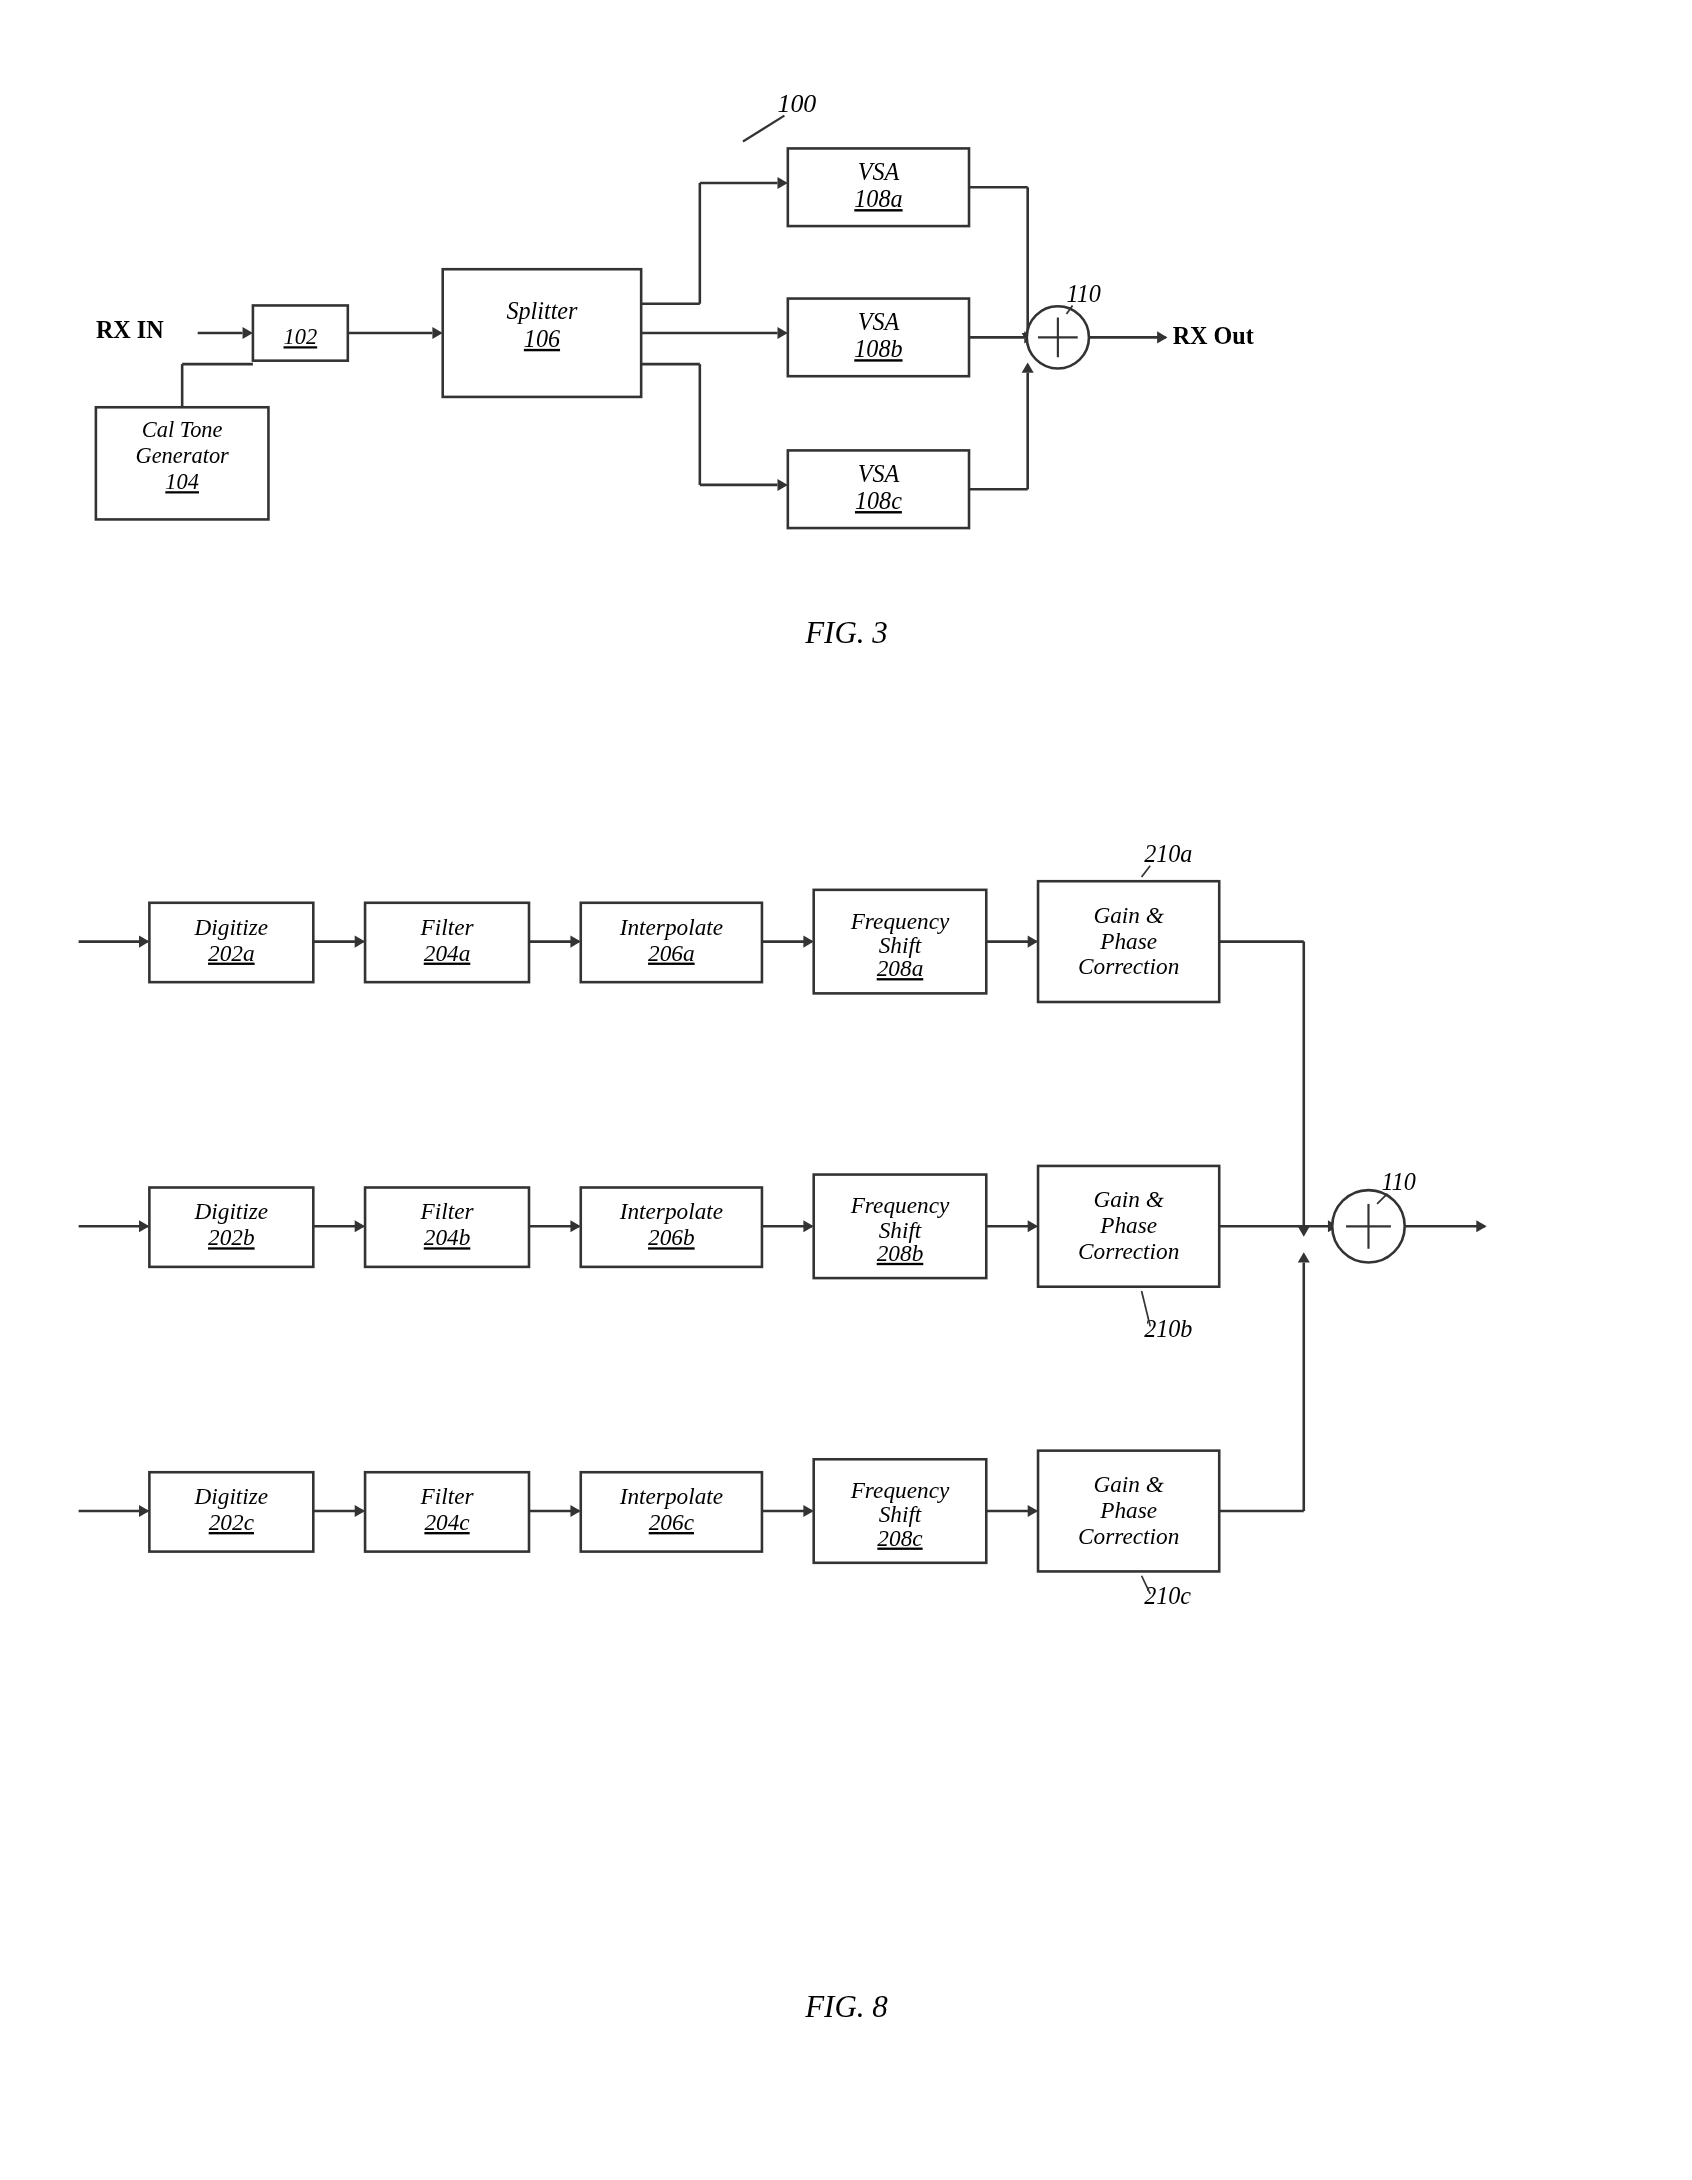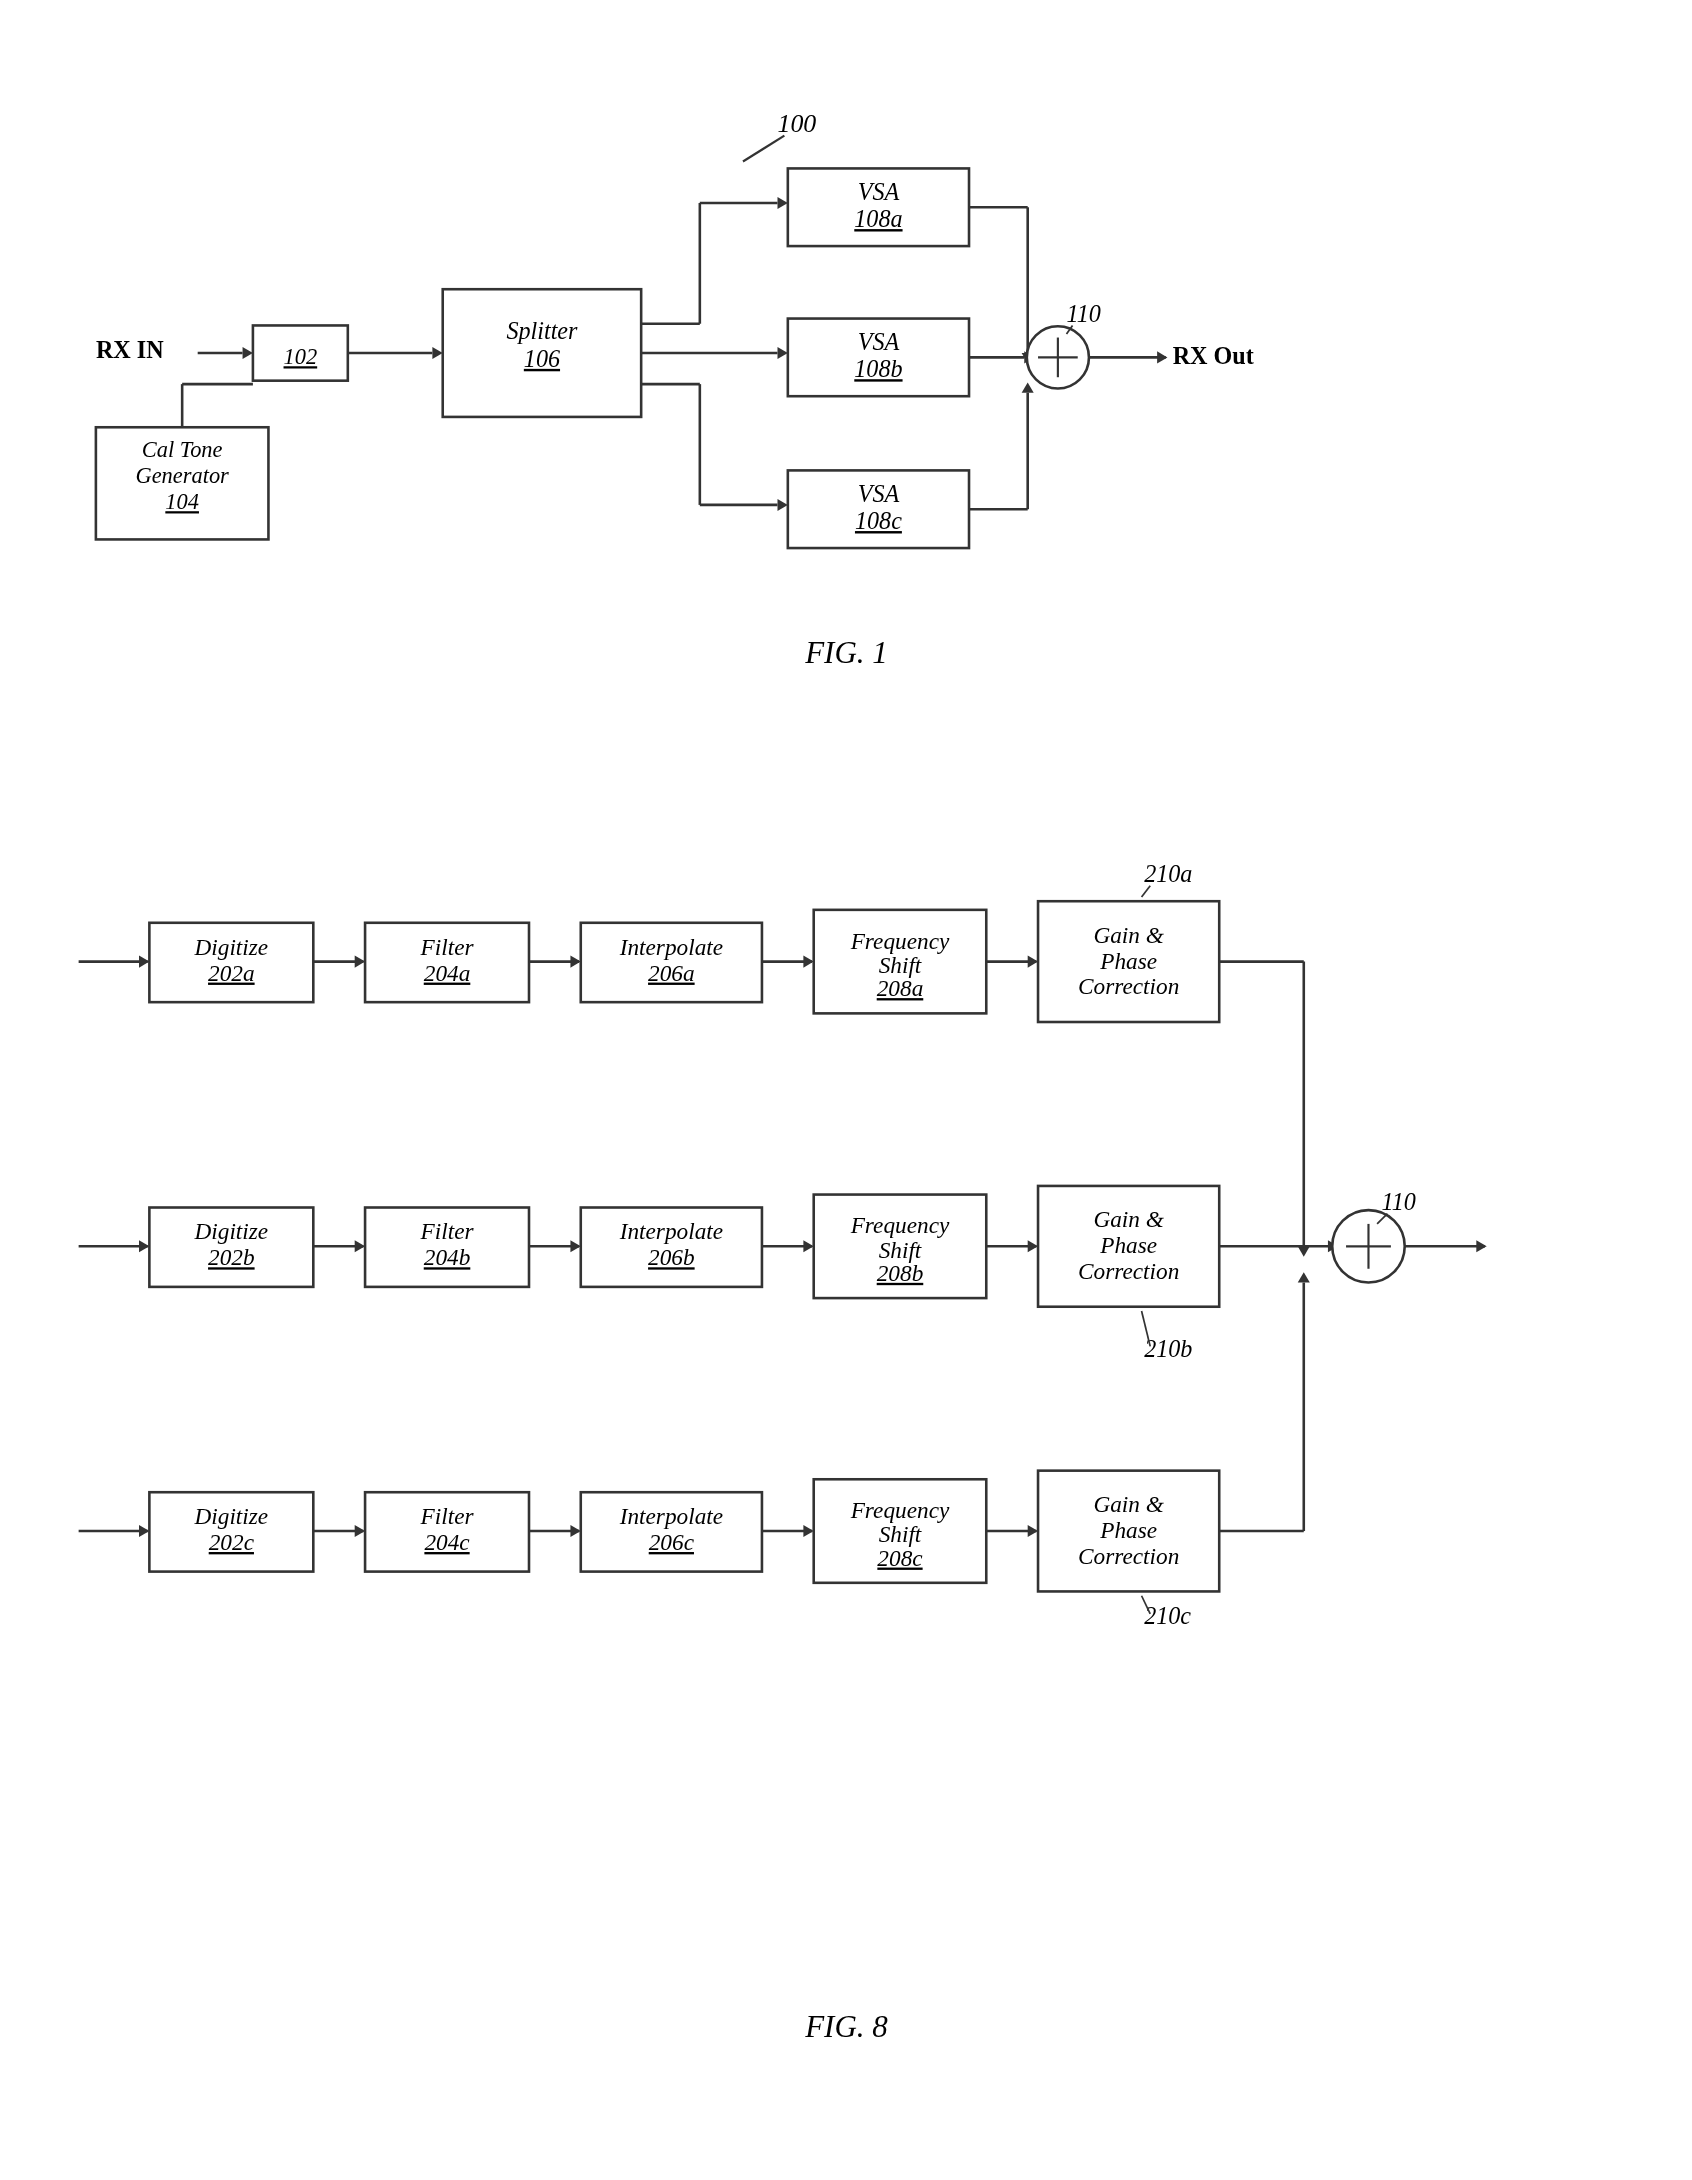--- a/index.html
+++ b/index.html
@@ -10,21 +10,21 @@
       min-height: 2180px;
       position: relative;
       overflow: hidden;
     }
 
     .page {
       width: 1693px;
       min-height: 2180px;
       background: #fff;
       position: relative;
-      padding: 80px 70px;
+      padding: 60px 70px;
     }
 
     
     .fig1-container {
       position: relative;
       width: 100%;
       height: 591px;
       margin-bottom: 70px;
     }
 
@@ -151,21 +151,21 @@
 
       <text x="1155" y="258" font-style="italic" font-size="28" font-family="Times New Roman">110</text>
       <line x1="1162" y1="262" x2="1155" y2="272" stroke="#333" stroke-width="2"></line>
 
       <line x1="1181" y1="299" x2="1270" y2="299" stroke="#333" stroke-width="3"></line>
       <polygon points="1260,292 1272,299 1260,306" fill="#333"></polygon>
 
       <text x="1278" y="307" font-size="28" font-weight="bold" font-family="Times New Roman">RX Out</text>
     </svg>
 
-    <div class="fig1-label">FIG. 1</div>
+    <div class="fig1-label">FIG. 3</div>
   </div>
 
   <div class="fig2-container">
     <svg class="fig2-svg" viewBox="0 0 1800 1400" preserveAspectRatio="xMidYMid meet">
 
       <line x1="10" y1="200" x2="90" y2="200" stroke="#333" stroke-width="3"></line>
       <polygon points="80,193 92,200 80,207" fill="#333"></polygon>
 
       <rect x="92" y="155" width="190" height="92" fill="white" stroke="#333" stroke-width="3"></rect>
       <text x="187" y="192" font-style="italic" font-size="27" text-anchor="middle" font-family="Times New Roman">Digitize</text>

